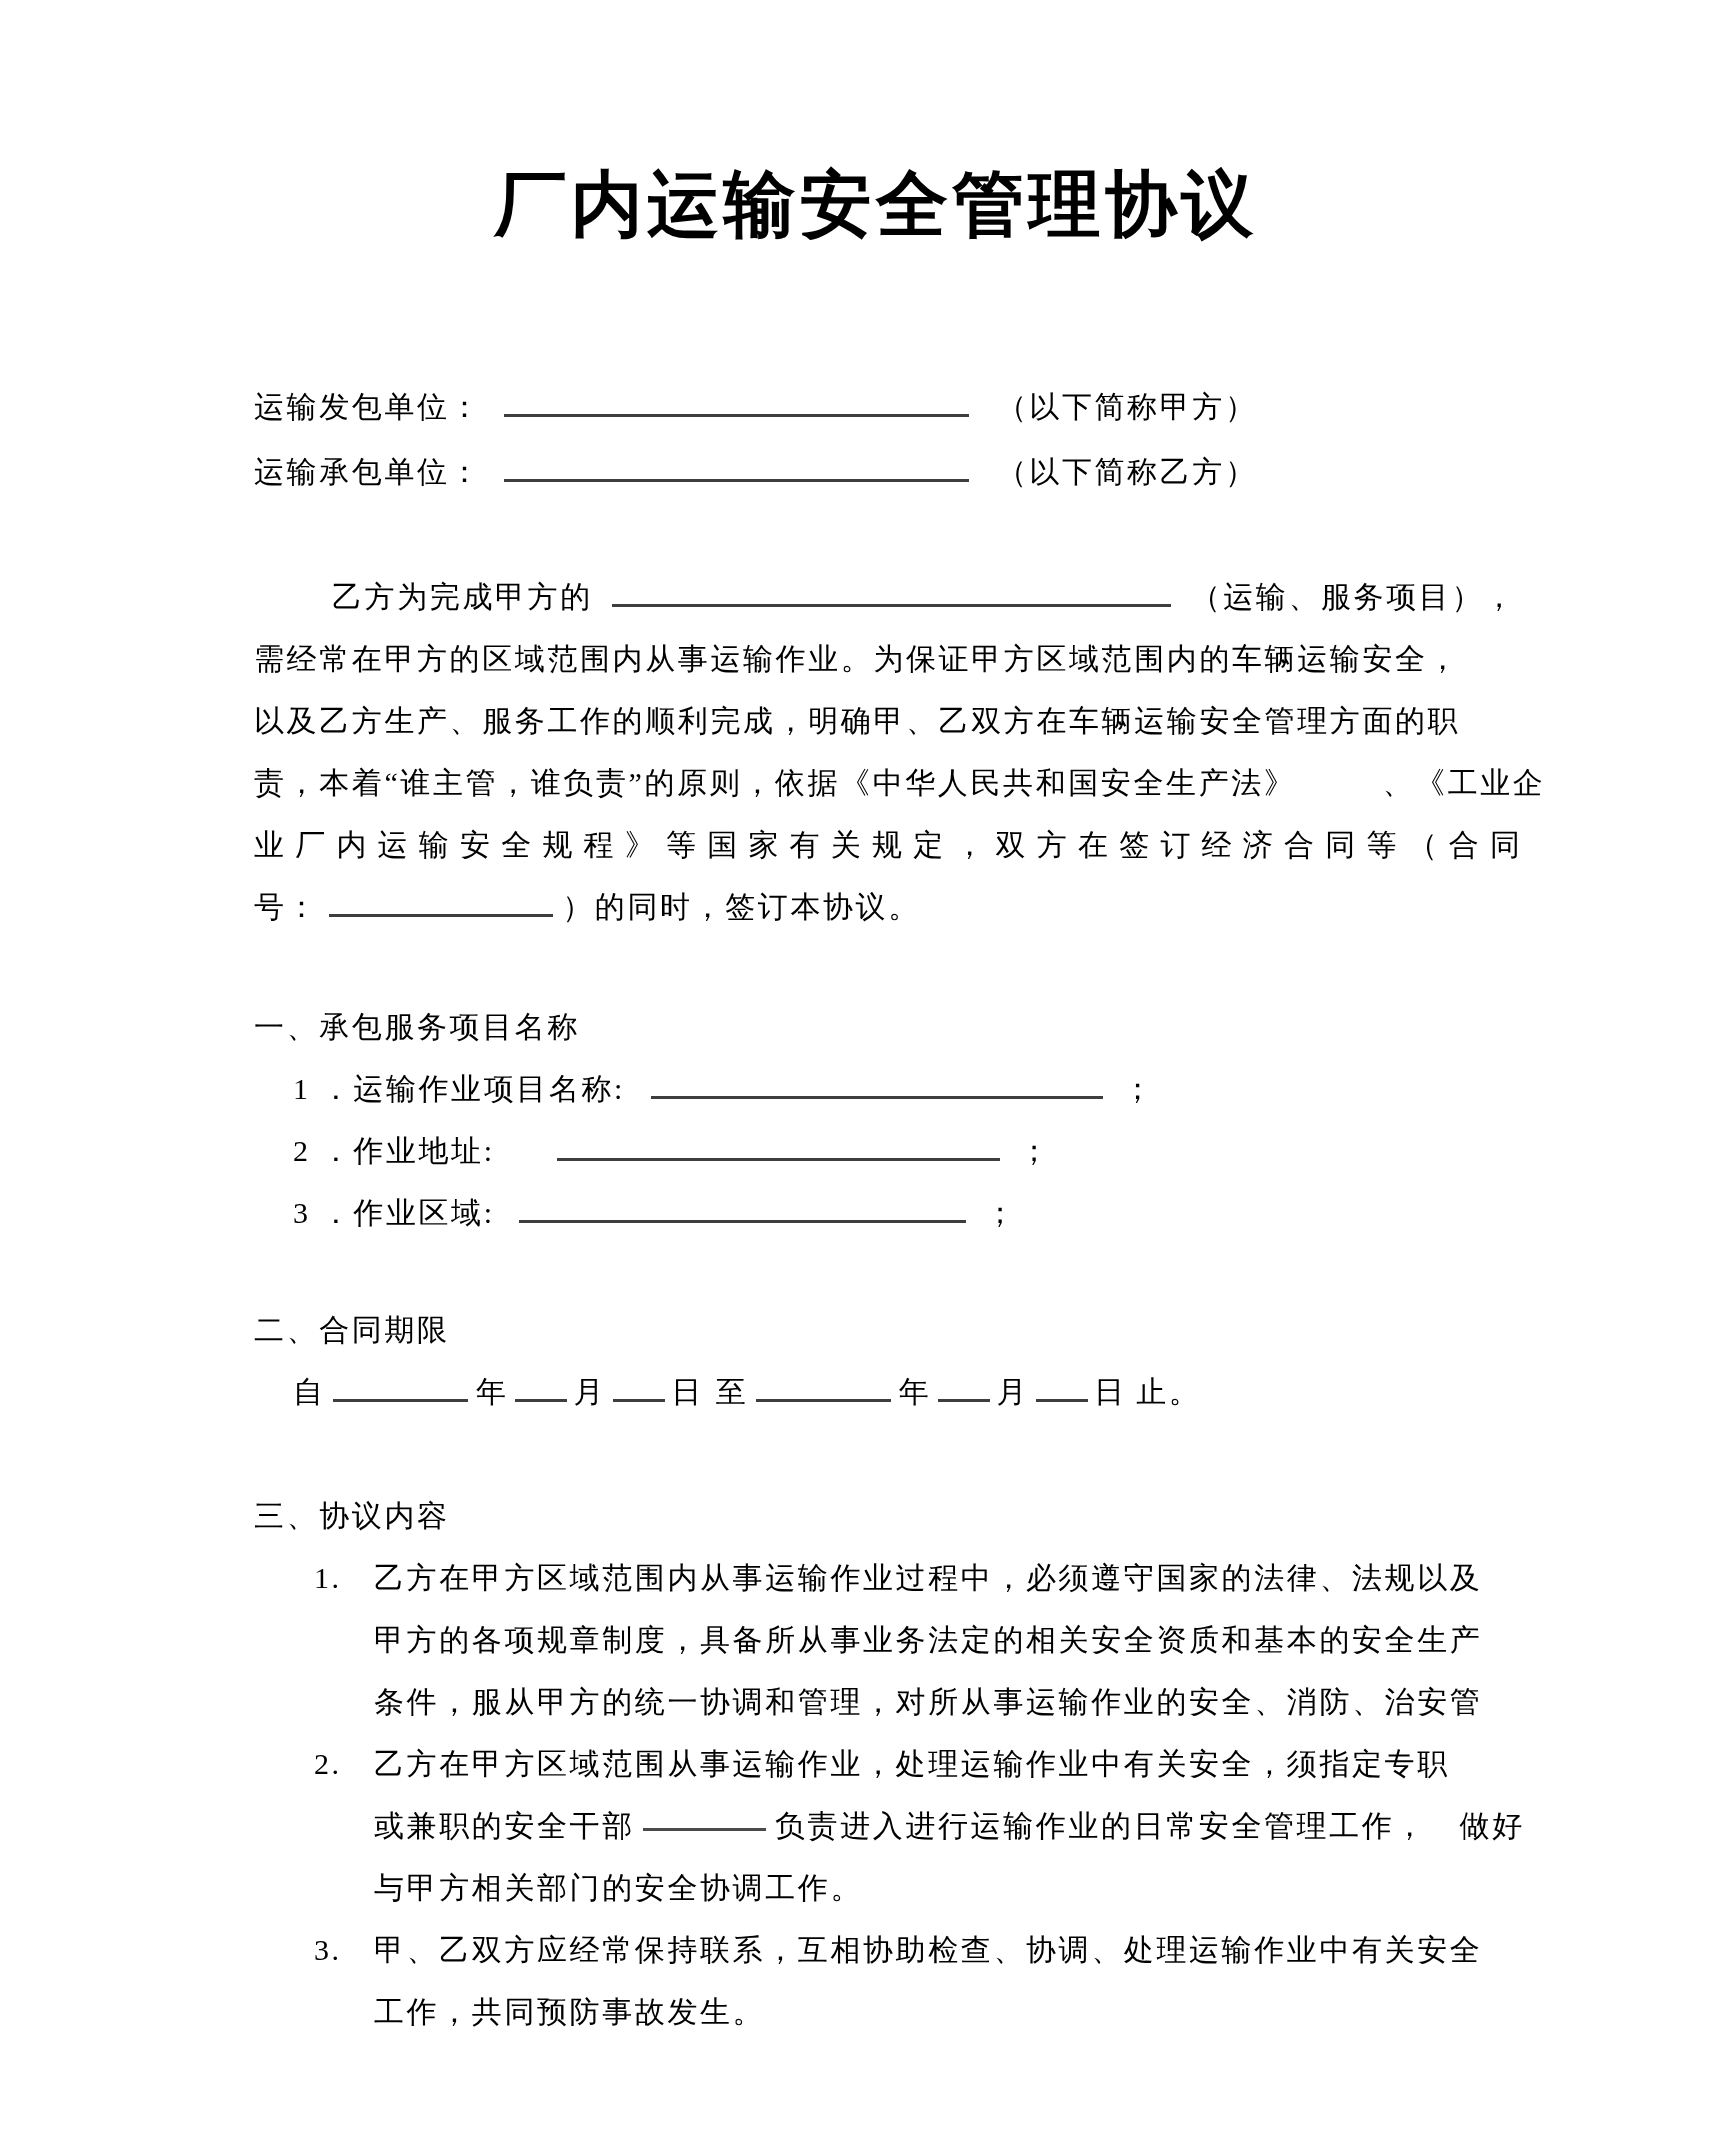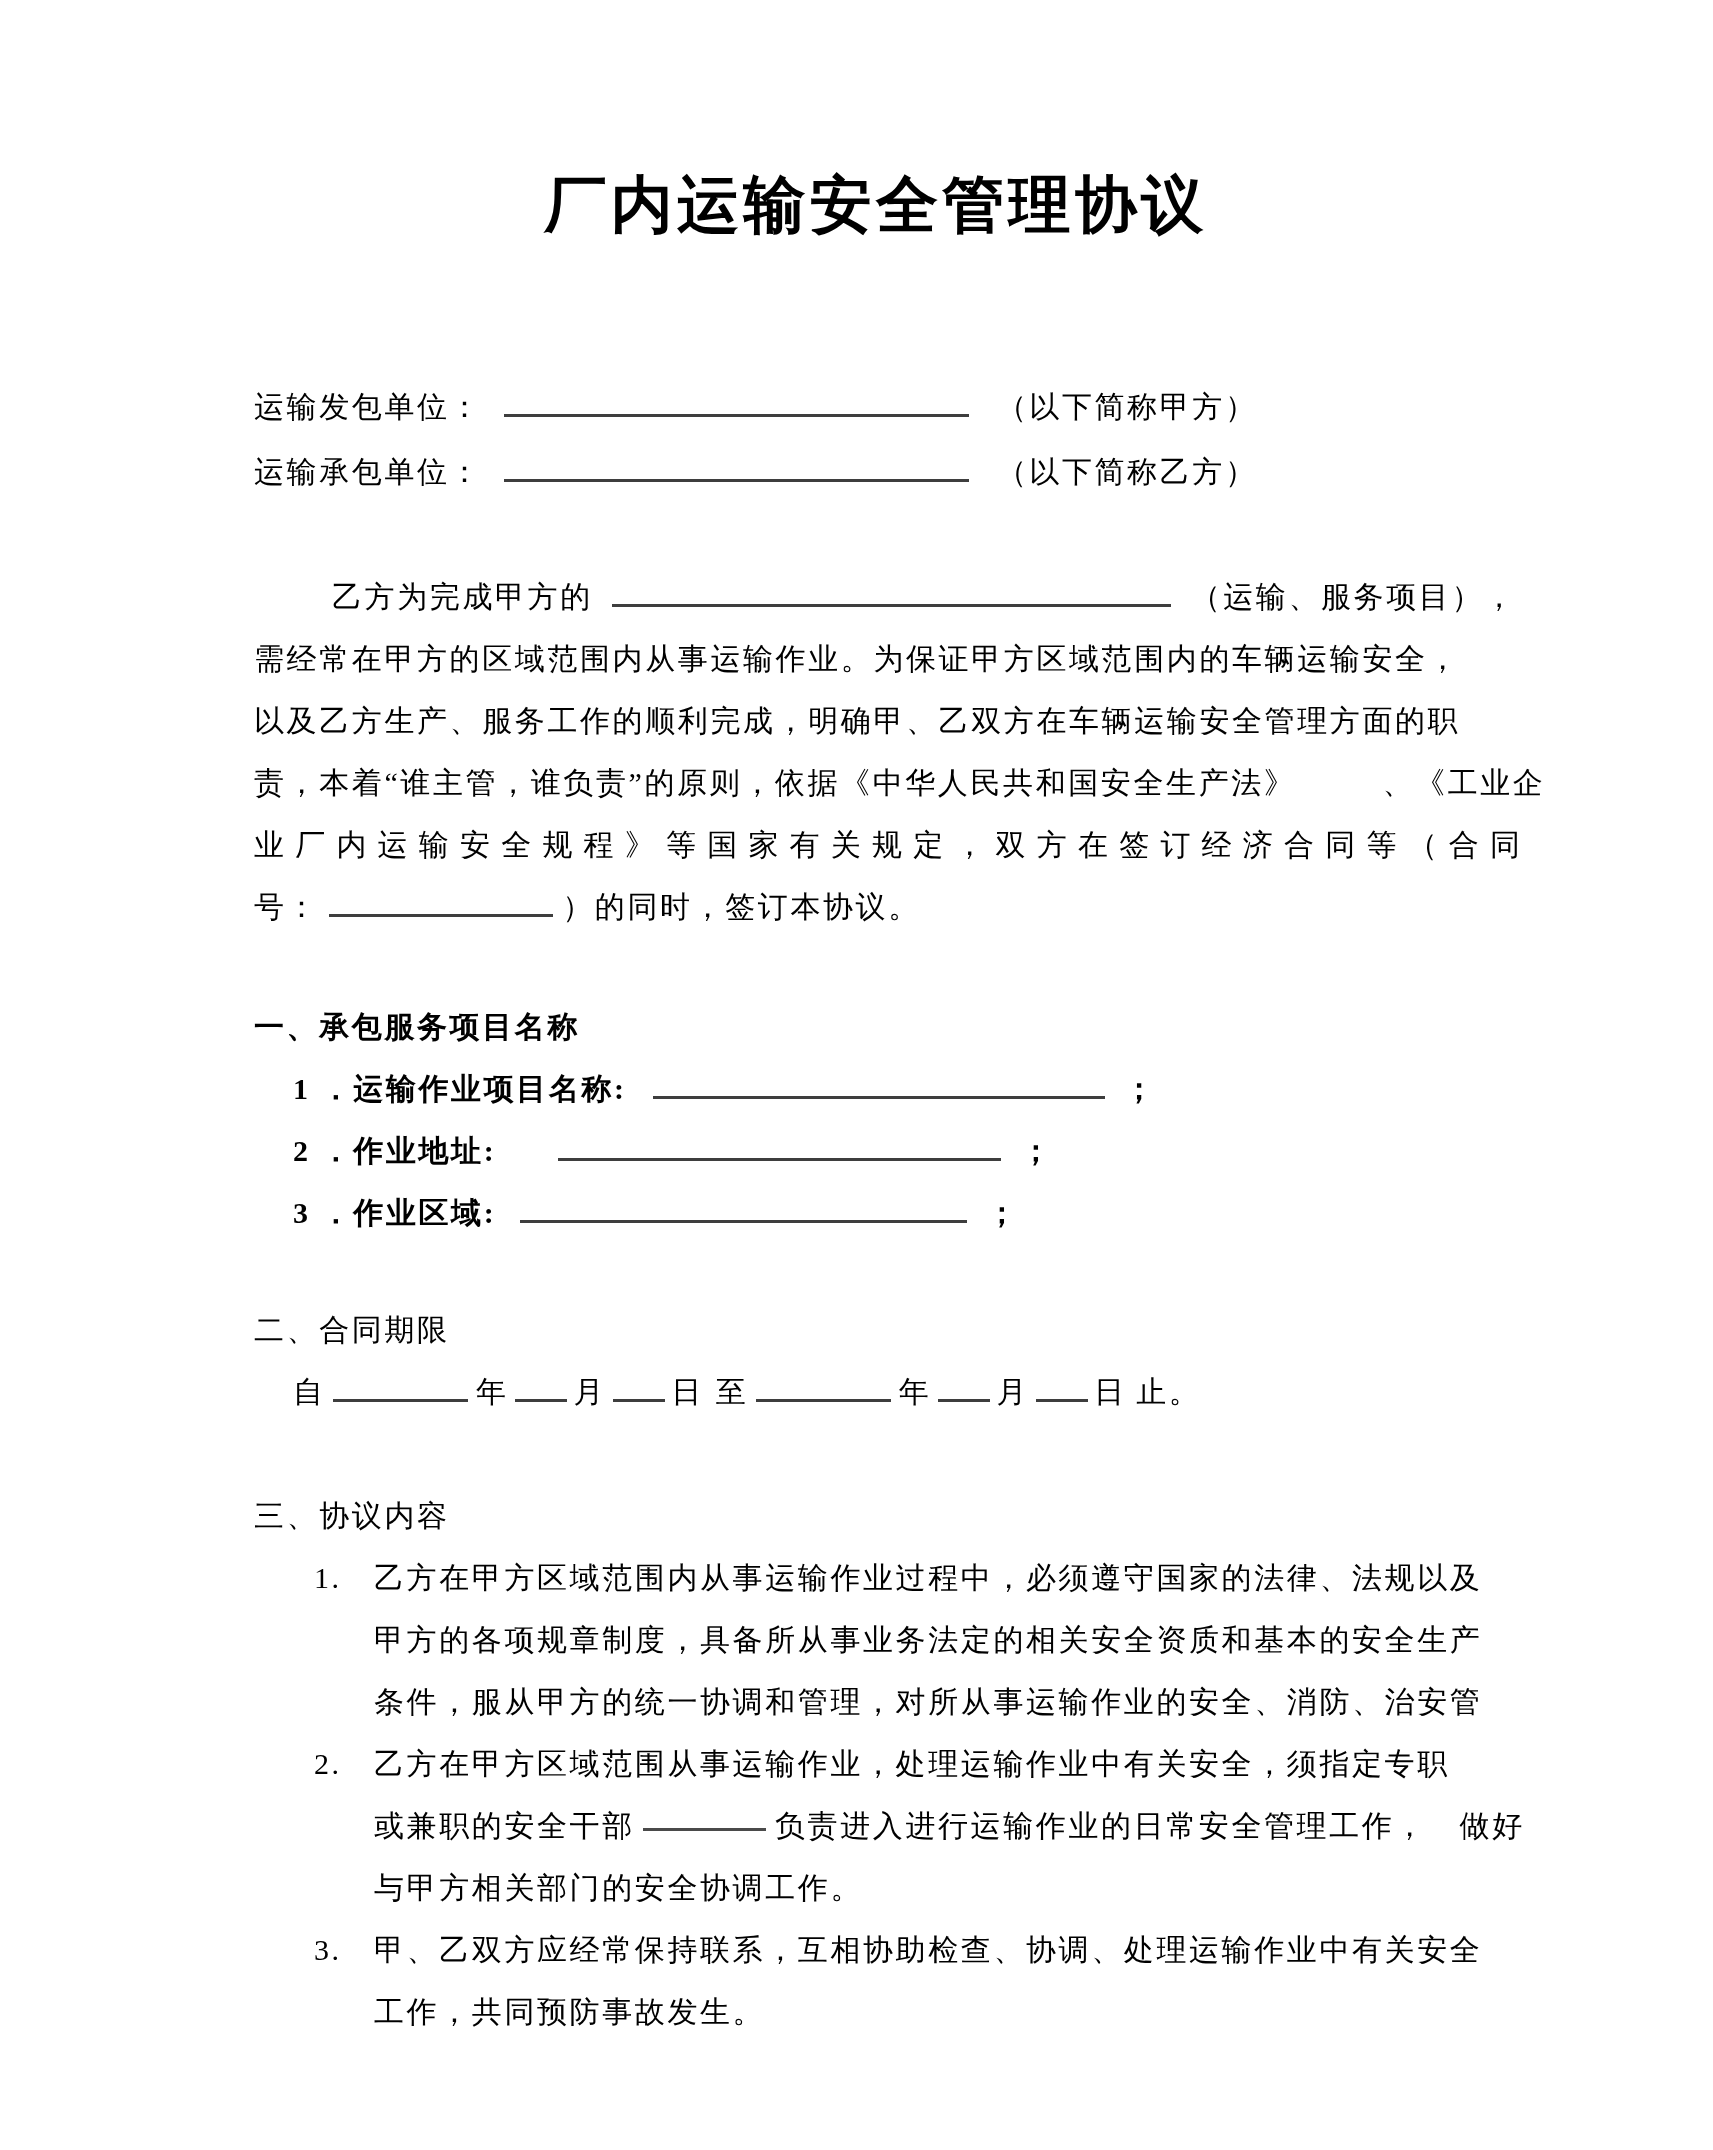--- a/index.html
+++ b/index.html
@@ -8,21 +8,21 @@
     background:#ffffff; color:#000000;
     font-family:"Liberation Serif","DejaVu Serif",serif;
     font-size:30px; letter-spacing:2.6px;
     overflow:hidden;
   }
   .page { padding:0 215px 0 254px; box-sizing:border-box; width:1713px; height:2425px; }
 
   .title {
     padding-top:170px; margin:0;
     text-align:center;
-    font-size:62px; font-weight:bold; letter-spacing:4.3px;
+    font-size:72px; font-weight:bold; letter-spacing:4.3px;
     line-height:71px; white-space:nowrap;
   }
 
   .line { line-height:62px; white-space:nowrap; }
 
   .blank {
     display:inline-block;
     border-bottom:3.9px solid #3e3e3e;
     height:0.9em;
   }
@@ -40,21 +40,21 @@
 
   
   .intro { margin-top:62px; }
   .indent { padding-left:78px; }
   .b-intro { width:559px; margin:0 19.4px; }
   .spread { letter-spacing:11.2px; }
   .spacer { display:inline-block; width:86px; }
   .b-contract { width:224px; margin:0 9.5px; }
 
   
-  .sec1 { margin-top:58px;font-weight:bold; }
+  .sec1 { margin-top:58px; }
   .s1item { margin-left:39px; }
   .b-s1a { width:452px; margin:0 19.4px 0 26px; }
   .b-s1b { width:443px; margin:0 19.4px 0 62px; }
   .b-s1c { width:447px; margin:0 19.4px 0 24px; }
 
   
   .sec2 { margin-top:55px; }
   .dateline { margin-left:39px; }
   .b-long  { width:135px; margin:0 7.7px; }
   .b-short { width:52px; margin:0 6.5px; }

